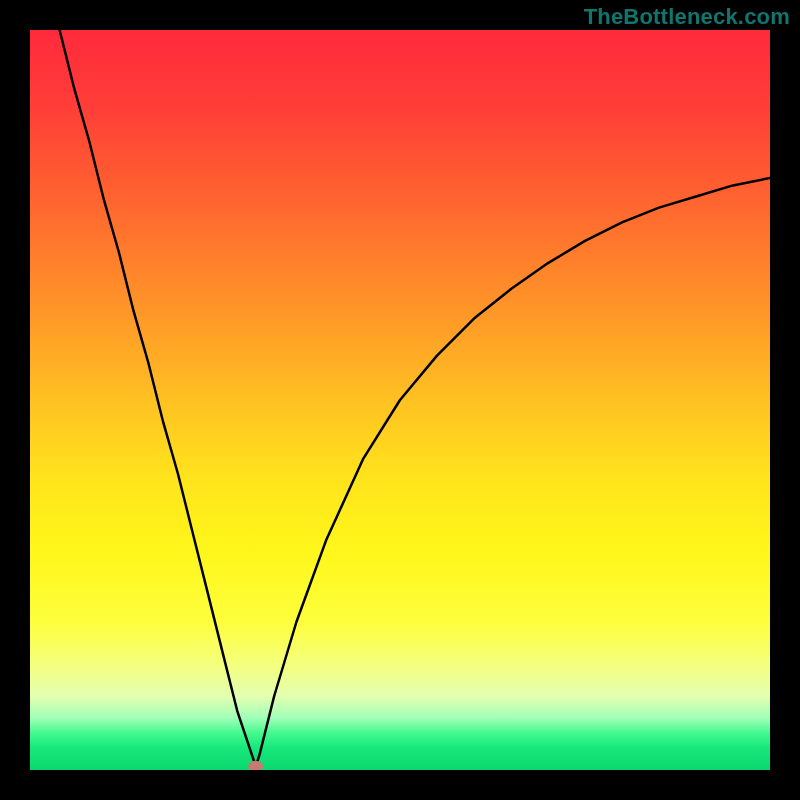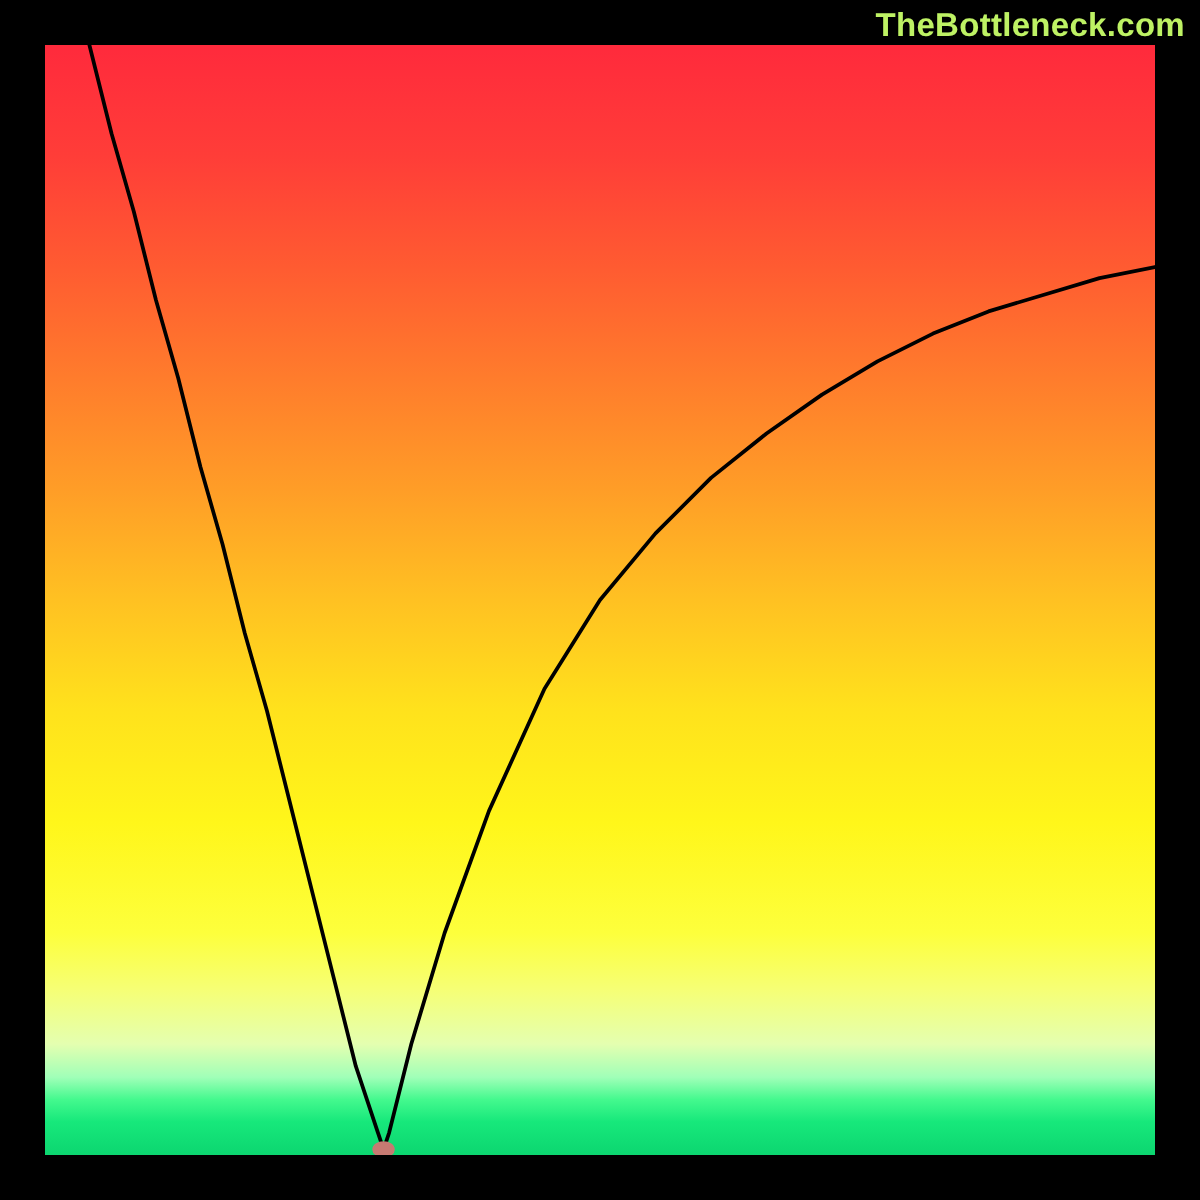--- a/index.html
+++ b/index.html
@@ -14,21 +14,21 @@
   .frame {
     position: relative;
     width: 800px;
     height: 800px;
     background: #000;
   }
   .watermark {
     position: absolute;
     top: 4px;
     right: 10px;
-    color: #bef264;
+    color: #0f766e;
     font-size: 22px;
     font-weight: 600;
     letter-spacing: 0.2px;
     z-index: 10;
   }
   .plot-area {
     position: absolute;
     left: 30px;
     top: 30px;
     width: 740px;

